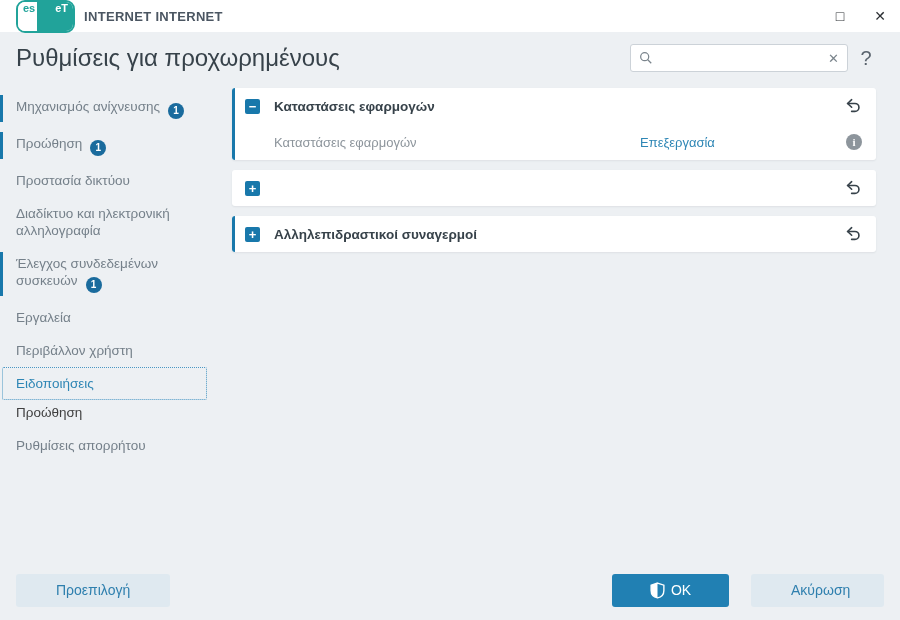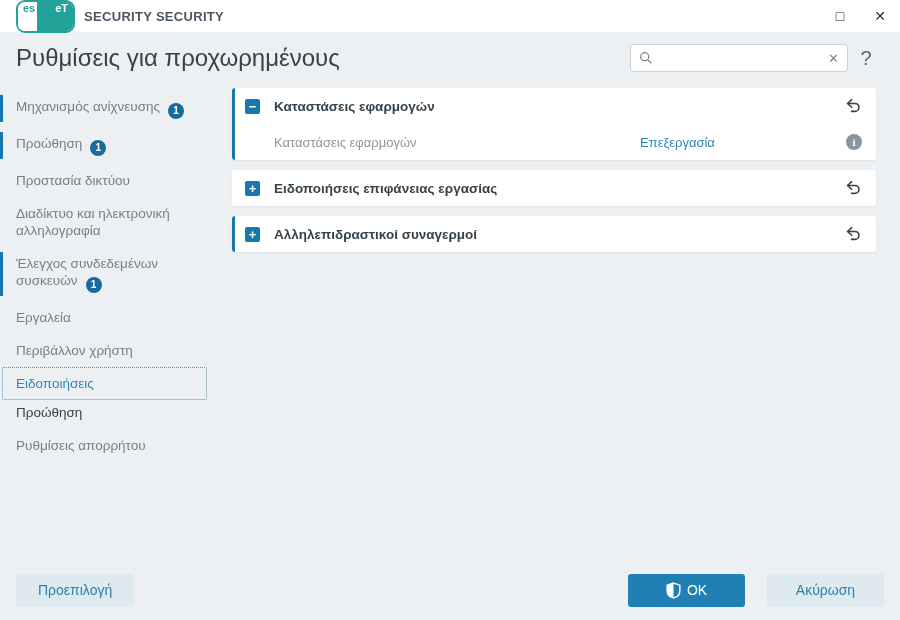--- a/index.html
+++ b/index.html
@@ -41,34 +41,34 @@
   .panel-header { display:flex; align-items:center; height:36px; padding:0 14px 0 13px; cursor:pointer; }
   .toggle-btn { width:15px; height:15px; background:#1878ab; border:none; border-radius:2px; color:#fff; font-size:13px; line-height:13px; text-align:center; font-weight:bold; padding:0; cursor:pointer; flex:none; }
   .panel-title { margin-left:14px; font-size:13.5px; font-weight:bold; color:#37424a; }
   .undo-btn { margin-left:auto; background:transparent; border:none; cursor:pointer; display:flex; align-items:center; }
   .panel-row { display:flex; align-items:center; height:36px; padding:0 14px 0 42px; font-size:13px; color:#8d959c; position:relative; }
   .row-action { position:absolute; left:408px; color:#2e86b5; font-size:13px; cursor:pointer; text-decoration:none; }
   .info-icon { margin-left:auto; width:16px; height:16px; border-radius:50%; background:#8d959c; color:#fff; font-size:11px; font-weight:bold; text-align:center; line-height:16px; font-family:"Liberation Serif", serif; cursor:pointer; }
   
   .footer { position:absolute; left:0; right:0; bottom:0; height:60px; display:flex; align-items:center; padding:0 16px; }
   .btn { height:33px; border-radius:3px; font-size:14px; border:none; cursor:pointer; font-family:inherit; }
-  .btn-light { background:#dfe9f0; color:#2e7fae; padding:0 22px; }
+  .btn-light { background:#dfe9f0; color:#2e7fae; padding:0 40px;text-align:right; }
   .btn-primary { background:#2180b3; color:#fff; width:117px; margin-left:auto; display:flex; align-items:center; justify-content:center; gap:6px; }
-  .btn-cancel { margin-left:22px; width:117px; }
+  .btn-cancel { margin-left:22px; width:133px; }
   svg { display:block; }
 </style>
 </head>
 <body>
 
 <div class="titlebar">
   <span class="logo">
     <span class="logo-left">es</span>
     <span class="logo-right">eT</span>
   </span>
-  <span class="product">SECURITY SECURITY</span>
+  <span class="product">INTERNET INTERNET</span>
   <span class="win-controls">
     <button class="win-btn">□</button>
     <button class="win-btn">✕</button>
   </span>
 </div>
 
 <div class="header">
   <div class="page-title">Ρυθμίσεις για προχωρημένους</div>
   <div class="search-wrap">
     <span>
@@ -134,21 +134,20 @@
       <div class="panel-row">
         <span>Καταστάσεις εφαρμογών</span>
         <a class="row-action">Επεξεργασία</a>
         <span class="info-icon">i</span>
       </div>
     </div>
 
     <div class="panel">
       <div class="panel-header">
         <button class="toggle-btn">+</button>
-        <span class="panel-title">Ειδοποιήσεις επιφάνειας εργασίας</span>
         <button class="undo-btn">
           <svg width="18" height="18" viewBox="0 0 20 20" fill="none" stroke="#37424a" stroke-width="1.8" stroke-linecap="round" stroke-linejoin="round">
             <path d="M8.5 3 L4 7.2 L8.5 11.4"></path>
             <path d="M4 7.2 H12.2 a4.4 4.4 0 0 1 0 8.8 H8.5"></path>
           </svg>
         </button>
       </div>
     </div>
 
     <div class="panel modified">

